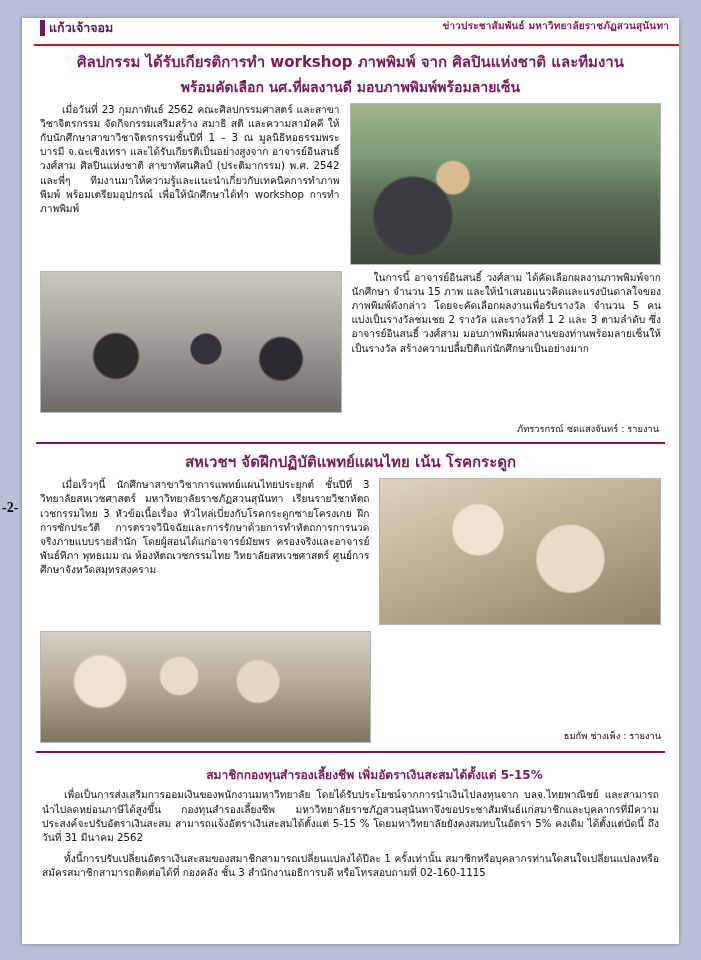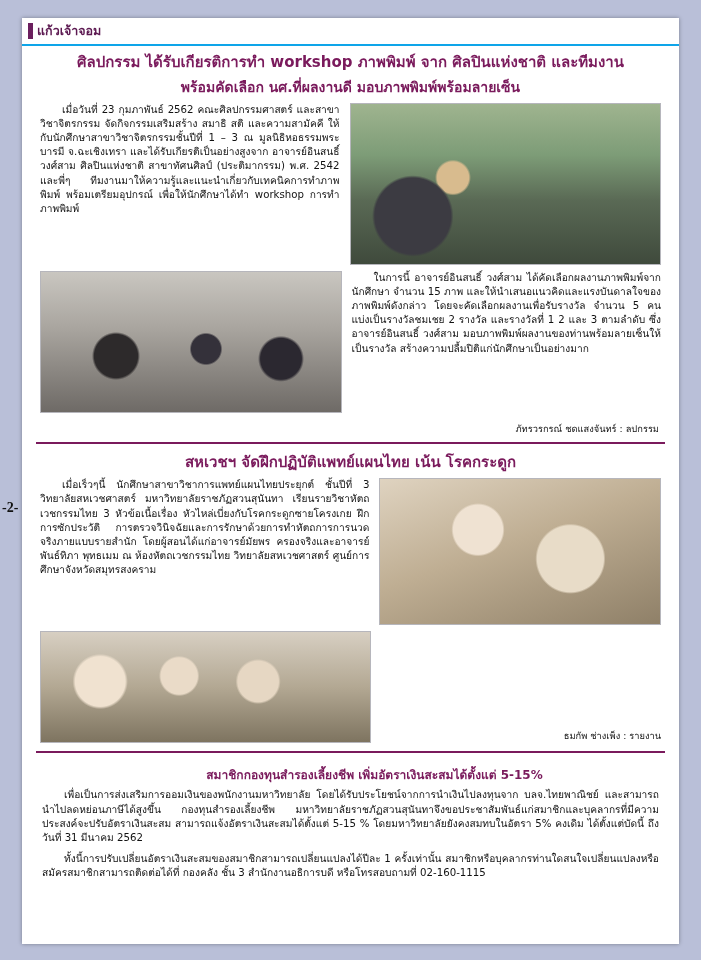--- a/index.html
+++ b/index.html
@@ -15,23 +15,24 @@
     left:22px;top:18px;
     width:657px;height:926px;
     background:#ffffff;
     box-shadow:0 0 4px rgba(0,0,0,.35);
     overflow:hidden;
   }
   
   .masthead{
     position:relative;
     height:26px;
-    border-bottom:2px solid #0ea5e9;
-    display:flex;align-items:center;
+    border-bottom:2px solid #b91c1c;
+    display:flex;align-items:flex-start;
     padding:0 6px;
+    margin-left:12px;
   }
   .mast-left{
     display:flex;align-items:center;gap:4px;
   }
   .mast-bar{
     width:5px;height:16px;background:#6b1f5e;
   }
   .mast-title{
     color:#5d1a52;font-size:12.5px;font-weight:bold;
     font-family:"DejaVu Sans",sans-serif;
@@ -116,20 +117,21 @@
 </head>
 <body>
 
 <div class="page">
 
   <div class="masthead">
     <div class="mast-left">
       <div class="mast-bar"></div>
       <div class="mast-title">แก้วเจ้าจอม</div>
     </div>
+    <div class="mast-right">ข่าวประชาสัมพันธ์  มหาวิทยาลัยราชภัฏสวนสุนันทา</div>
   </div>
 
   <div class="headline h1">ศิลปกรรม ได้รับเกียรติการทำ workshop ภาพพิมพ์ จาก ศิลปินแห่งชาติ และทีมงาน</div>
   <div class="headline h2">พร้อมคัดเลือก นศ.ที่ผลงานดี มอบภาพพิมพ์พร้อมลายเซ็น</div>
 
   <div class="cols" style="padding:0 18px;">
     <div style="width:300px;padding-right:10px;">
       <p class="body-text indent" style="margin:0;">เมื่อวันที่ 23 กุมภาพันธ์ 2562 คณะศิลปกรรมศาสตร์ และสาขาวิชาจิตรกรรม จัดกิจกรรมเสริมสร้าง สมาธิ สติ และความสามัคคี ให้กับนักศึกษาสาขาวิชาจิตรกรรมชั้นปีที่ 1 – 3 ณ มูลนิธิหอธรรมพระบารมี จ.ฉะเชิงเทรา และได้รับเกียรติเป็นอย่างสูงจาก อาจารย์อินสนธิ์ วงศ์สาม ศิลปินแห่งชาติ สาขาทัศนศิลป์ (ประติมากรรม) พ.ศ. 2542 และพี่ๆ ทีมงานมาให้ความรู้และแนะนำเกี่ยวกับเทคนิคการทำภาพพิมพ์ พร้อมเตรียมอุปกรณ์ เพื่อให้นักศึกษาได้ทำ workshop การทำภาพพิมพ์</p>
     </div>
     <div class="photo ph-meeting" style="width:310px;height:160px;">
@@ -140,21 +142,21 @@
   <div class="cols" style="padding:6px 18px 0 18px;">
     <div class="photo ph-classroom" style="width:300px;height:140px;margin-right:10px;">
       <span class="lbl">classroom-audience-photo</span>
     </div>
     <div style="width:310px;">
       <p class="body-text indent" style="margin:0;">ในการนี้ อาจารย์อินสนธิ์ วงศ์สาม ได้คัดเลือกผลงานภาพพิมพ์จากนักศึกษา จำนวน 15 ภาพ และให้นำเสนอแนวคิดและแรงบันดาลใจของภาพพิมพ์ดังกล่าว โดยจะคัดเลือกผลงานเพื่อรับรางวัล จำนวน 5 คน แบ่งเป็นรางวัลชมเชย 2 รางวัล และรางวัลที่ 1 2 และ 3 ตามลำดับ ซึ่งอาจารย์อินสนธิ์ วงศ์สาม มอบภาพพิมพ์ผลงานของท่านพร้อมลายเซ็นให้เป็นรางวัล สร้างความปลื้มปิติแก่นักศึกษาเป็นอย่างมาก</p>
     </div>
   </div>
 
   <div style="padding:8px 20px 0 20px;">
-    <div class="credit">ภัทรวรกรณ์ ชดแสงจันทร์ : ลปกรรม</div>
+    <div class="credit">ภัทรวรกรณ์ ชดแสงจันทร์ : รายงาน</div>
   </div>
 
   <div class="hr"></div>
 
   <div class="headline h1" style="padding-top:2px;">สหเวชฯ จัดฝึกปฏิบัติแพทย์แผนไทย เน้น โรคกระดูก</div>
 
   <div class="cols" style="padding:4px 18px 0 18px;">
     <div style="width:330px;padding-right:10px;">
       <p class="body-text indent" style="margin:0;">เมื่อเร็วๆนี้  นักศึกษาสาขาวิชาการแพทย์แผนไทยประยุกต์ ชั้นปีที่ 3 วิทยาลัยสหเวชศาสตร์ มหาวิทยาลัยราชภัฏสวนสุนันทา เรียนรายวิชาหัตถเวชกรรมไทย 3 หัวข้อเนื้อเรื่อง หัวไหล่เบี่ยงกับโรคกระดูกซายโครงเกย ฝึกการซักประวัติ การตรวจวินิจฉัยและการรักษาด้วยการทำหัตถการการนวดจริงภายแบบรายสำนัก โดยผู้สอนได้แก่อาจารย์มัยพร ครองจริงและอาจารย์พันธ์ทิภา พุทธเมม ณ ห้องหัตถเวชกรรมไทย วิทยาลัยสหเวชศาสตร์ ศูนย์การศึกษาจังหวัดสมุทรสงคราม</p>
     </div>

